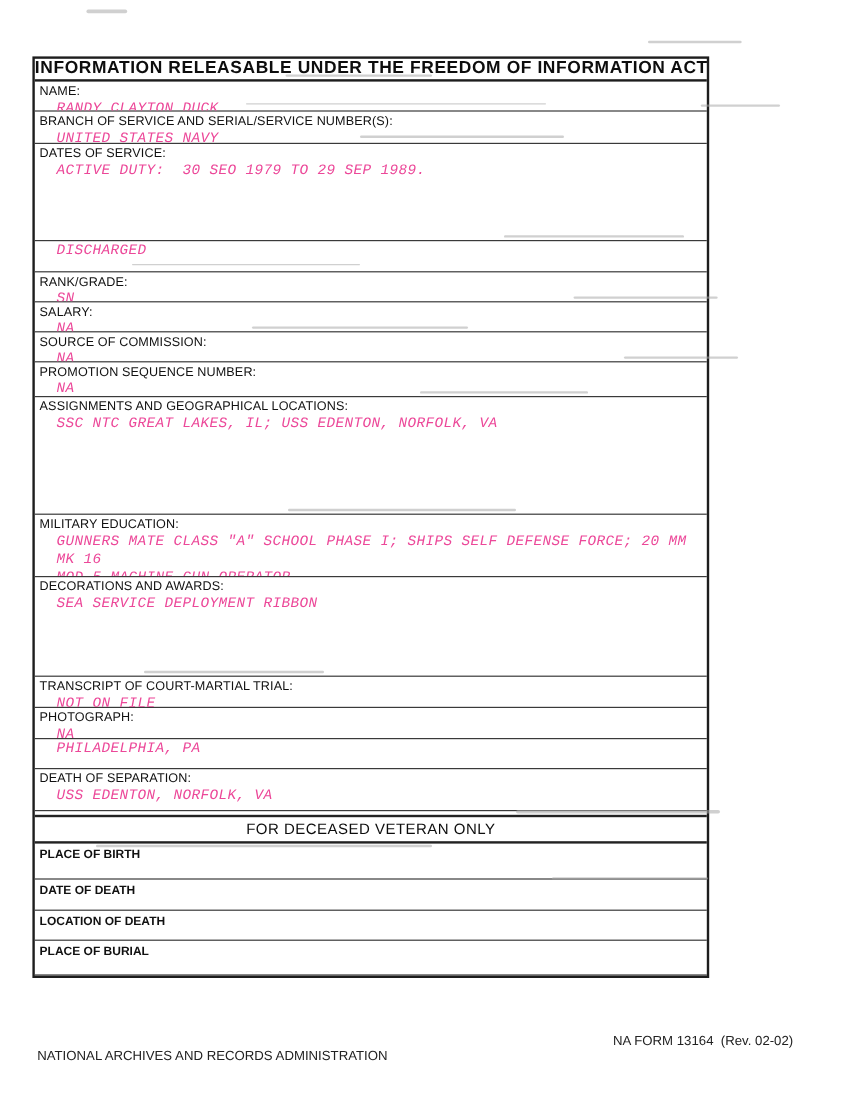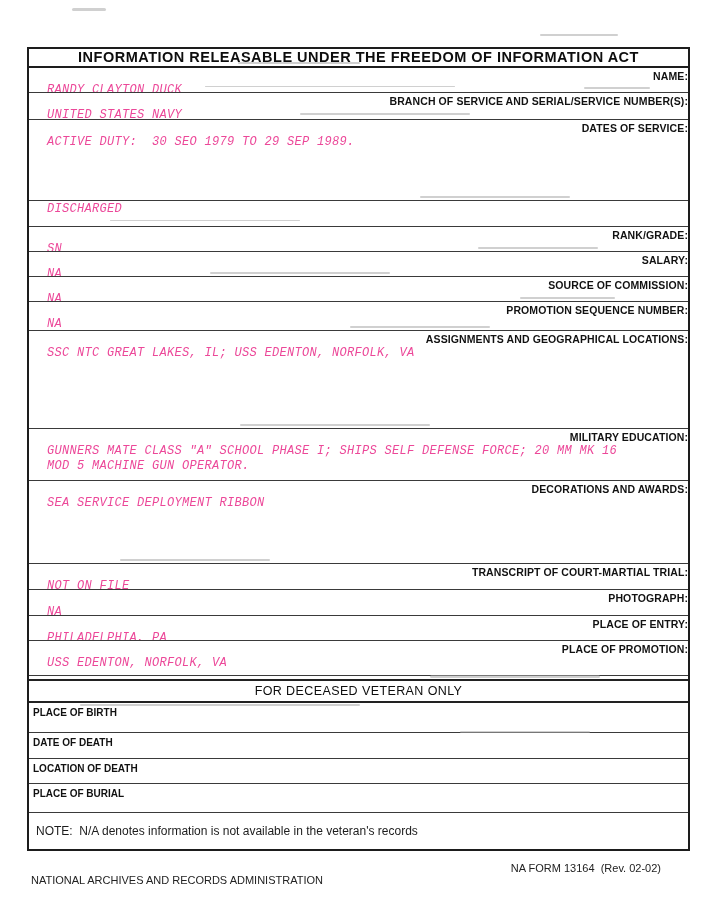--- a/index.html
+++ b/index.html
@@ -7,49 +7,48 @@
   .page{
     position:relative;
     width:705px;height:912px;
     background:#ffffff;
     font-family:"Liberation Sans", sans-serif;
     overflow:hidden;
     margin:0 auto;
   }
   .form-box{
     position:absolute;
-    left:27px;top:47px;width:663px;
+    left:27px;top:47px;width:564px;
     border:2px solid #1d1d1d;
     background:#fff;
   }
   .title-bar{
     height:19px;
     border-bottom:2px solid #1d1d1d;
     text-align:center;
     font-weight:bold;
     font-size:14.5px;
     line-height:17px;
     letter-spacing:0.5px;
     color:#0d0d0d;
     white-space:nowrap;
   }
   .row{
     position:relative;
     border-bottom:1px solid #3a3a3a;
     overflow:hidden;
   }
   .label{
-    font-weight:bold;
+    font-weight:normal;
     font-size:10.5px;
     letter-spacing:0.1px;
     color:#111;
     padding:2px 0 0 4px;
     line-height:12px;
     white-space:nowrap;
-    text-align:right;
   }
   .value{
     font-family:"Liberation Mono","DejaVu Sans Mono",monospace;
     font-size:12px;
     letter-spacing:0.3px;
     color:#ec4899;
     padding:1px 8px 0 18px;
     line-height:15px;
     white-space:pre-wrap;
     font-style:italic;
@@ -186,26 +185,25 @@
       <div class="label">TRANSCRIPT OF COURT-MARTIAL TRIAL:</div>
       <div class="value">NOT ON FILE</div>
     </div>
 
     <div class="row r-photo">
       <div class="label">PHOTOGRAPH:</div>
       <div class="value">NA</div>
     </div>
 
     <div class="row r-entry">
-      <div class="label">PLACE OF ENTRY:</div>
       <div class="value">PHILADELPHIA, PA</div>
     </div>
 
     <div class="row r-sep">
-      <div class="label">PLACE OF PROMOTION:</div>
+      <div class="label">DEATH OF SEPARATION:</div>
       <div class="value">USS EDENTON, NORFOLK, VA</div>
     </div>
 
     <div class="gap-strip"></div>
 
     <div class="deceased-bar">FOR DECEASED VETERAN ONLY</div>
 
     <div class="row r-dbirth">
       <div class="dlabel">PLACE OF BIRTH</div>
     </div>
@@ -215,23 +213,20 @@
     </div>
 
     <div class="row r-dloc">
       <div class="dlabel">LOCATION OF DEATH</div>
     </div>
 
     <div class="row r-dburial">
       <div class="dlabel">PLACE OF BURIAL</div>
     </div>
 
-    <div class="row note-row">
-      <div class="note-text">NOTE:  N/A denotes information is not available in the veteran's records</div>
-    </div>
 
   </div>
 
   <div class="footer">
     <span class="footer-left">NATIONAL ARCHIVES AND RECORDS ADMINISTRATION</span>
     <span class="footer-right">NA FORM 13164  (Rev. 02-02)</span>
   </div>
 
   <div class="artifact" style="left:72px;top:8px;width:34px;height:3px;"></div>
   <div class="artifact" style="left:540px;top:34px;width:78px;height:2px;"></div>

